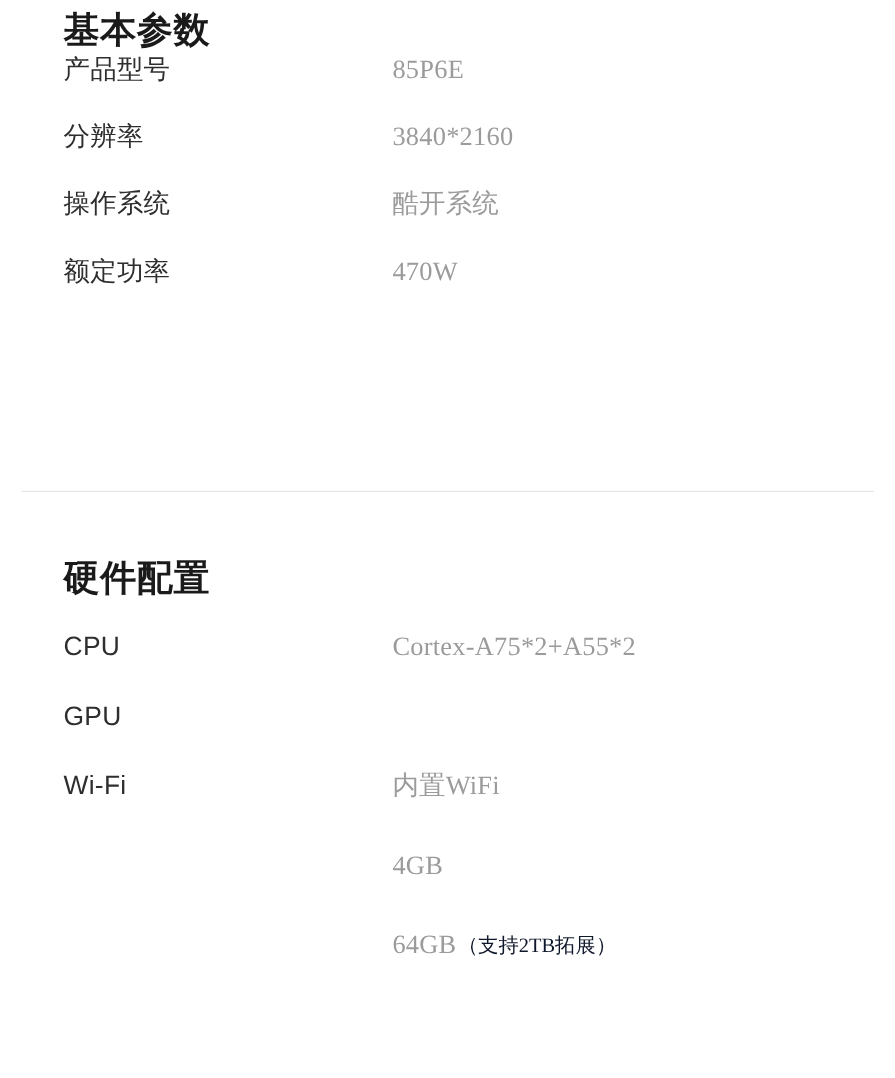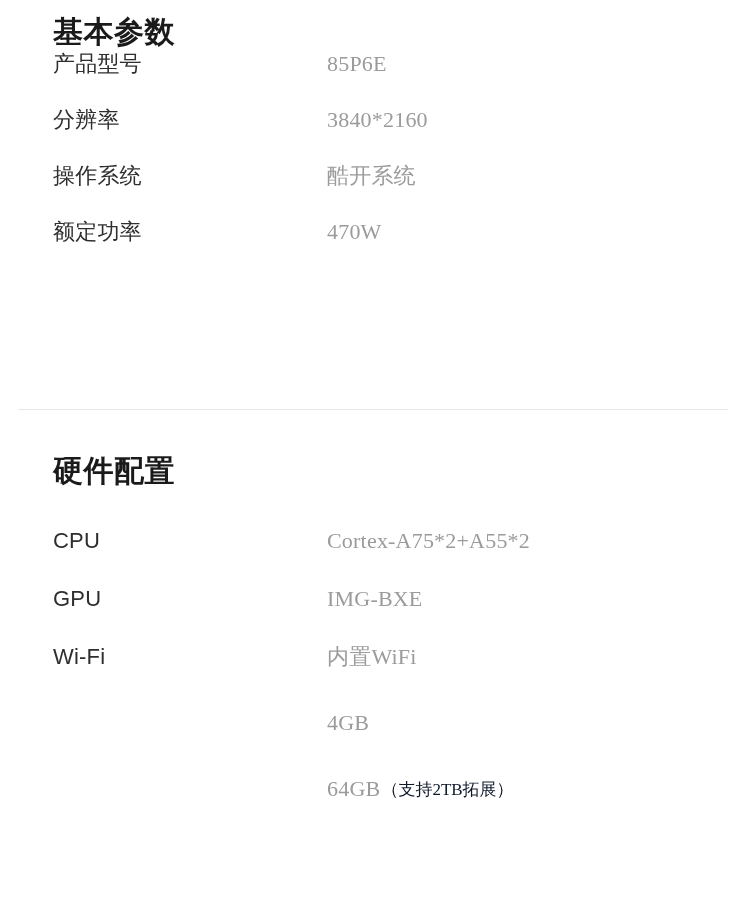--- a/index.html
+++ b/index.html
@@ -23,43 +23,43 @@
     background: #ffffff;
   }
 
   
   .section {
     position: absolute;
     left: 0;
     width: 746px;
   }
   .section-basic  { top: 0px; }
-  .section-hw     { top: 432px; }
+  .section-hw     { top: 444px; }
 
   .section-title {
     margin: 0;
     padding: 0 0 0 53px;
     font-size: 30px;
     line-height: 34px;
     font-weight: 700;
     color: #1a1a1a;
     letter-spacing: 0.5px;
   }
-  .section-basic .section-title { padding-top: 15px; }
+  .section-basic .section-title { padding-top: 9px; }
   .section-hw    .section-title { padding-top: 22px; }
 
   
   .spec-list {
     margin: 0;
     padding: 0;
     list-style: none;
     position: relative;
   }
   .section-basic .spec-list { }
-  .section-hw    .spec-list { margin-top: 38px; }
+  .section-hw    .spec-list { margin-top: 24px; }
 
   .spec-row {
     position: relative;
     display: block;
     height: 56px;
   }
   .section-hw .spec-row { height: 58px; }
   .section-hw .spec-row.row-tall { height: 66px; padding-left: 10px; }
 
   .spec-label {
@@ -139,21 +139,20 @@
   <section class="section section-hw">
     <h2 class="section-title">硬件配置</h2>
 
     <ul class="spec-list">
       <li class="spec-row">
         <span class="spec-label">CPU</span>
         <span class="spec-value"><span>Cortex-A75*2+A55*2</span></span>
       </li>
       <li class="spec-row">
         <span class="spec-label">GPU</span>
-        <span class="spec-value"><span>IMG-BXE</span></span>
       </li>
       <li class="spec-row row-tall">
         <span class="spec-label">Wi-Fi</span>
         <span class="spec-value"><span>内置WiFi</span></span>
       </li>
       <li class="spec-row row-tall">
         <span class="spec-value"><span>4GB</span></span>
       </li>
       <li class="spec-row row-tall">
         <span class="spec-value"><span>64GB</span><span class="spec-note">（支持2TB拓展）</span></span>

